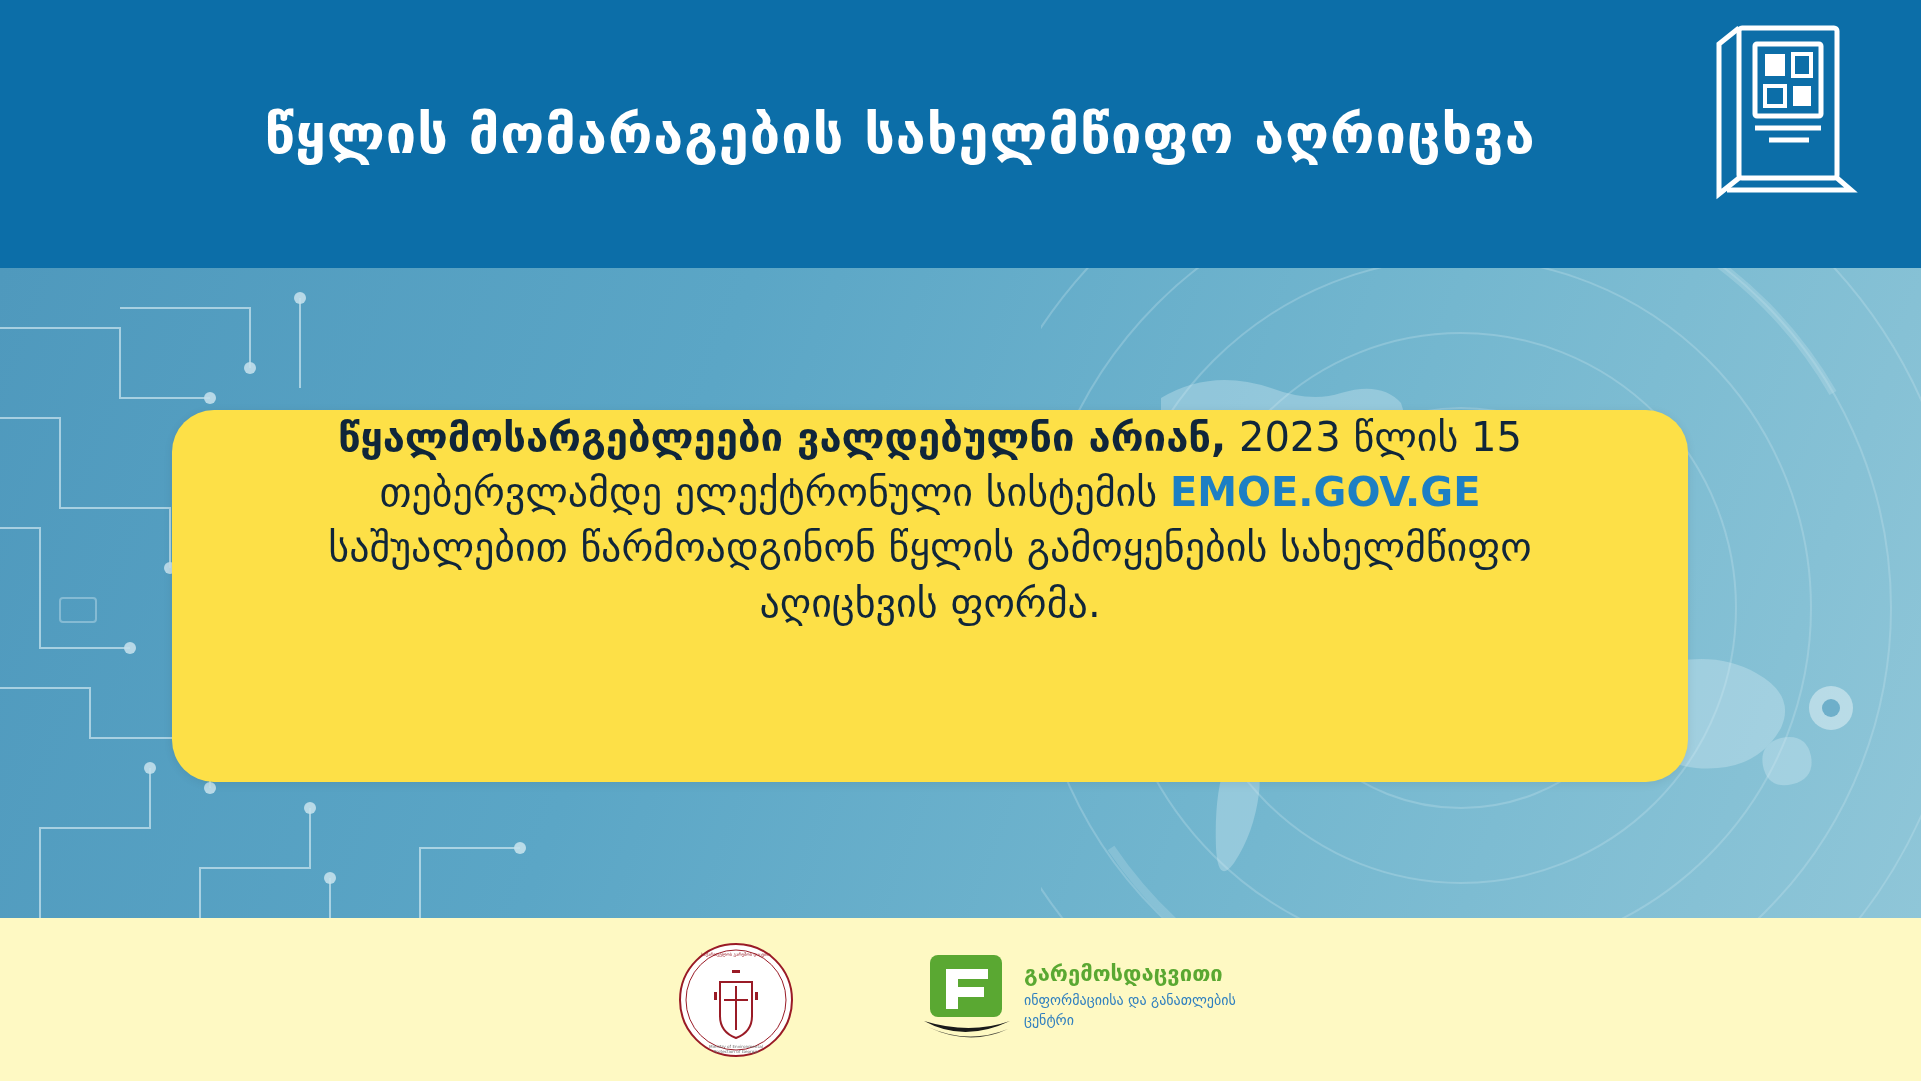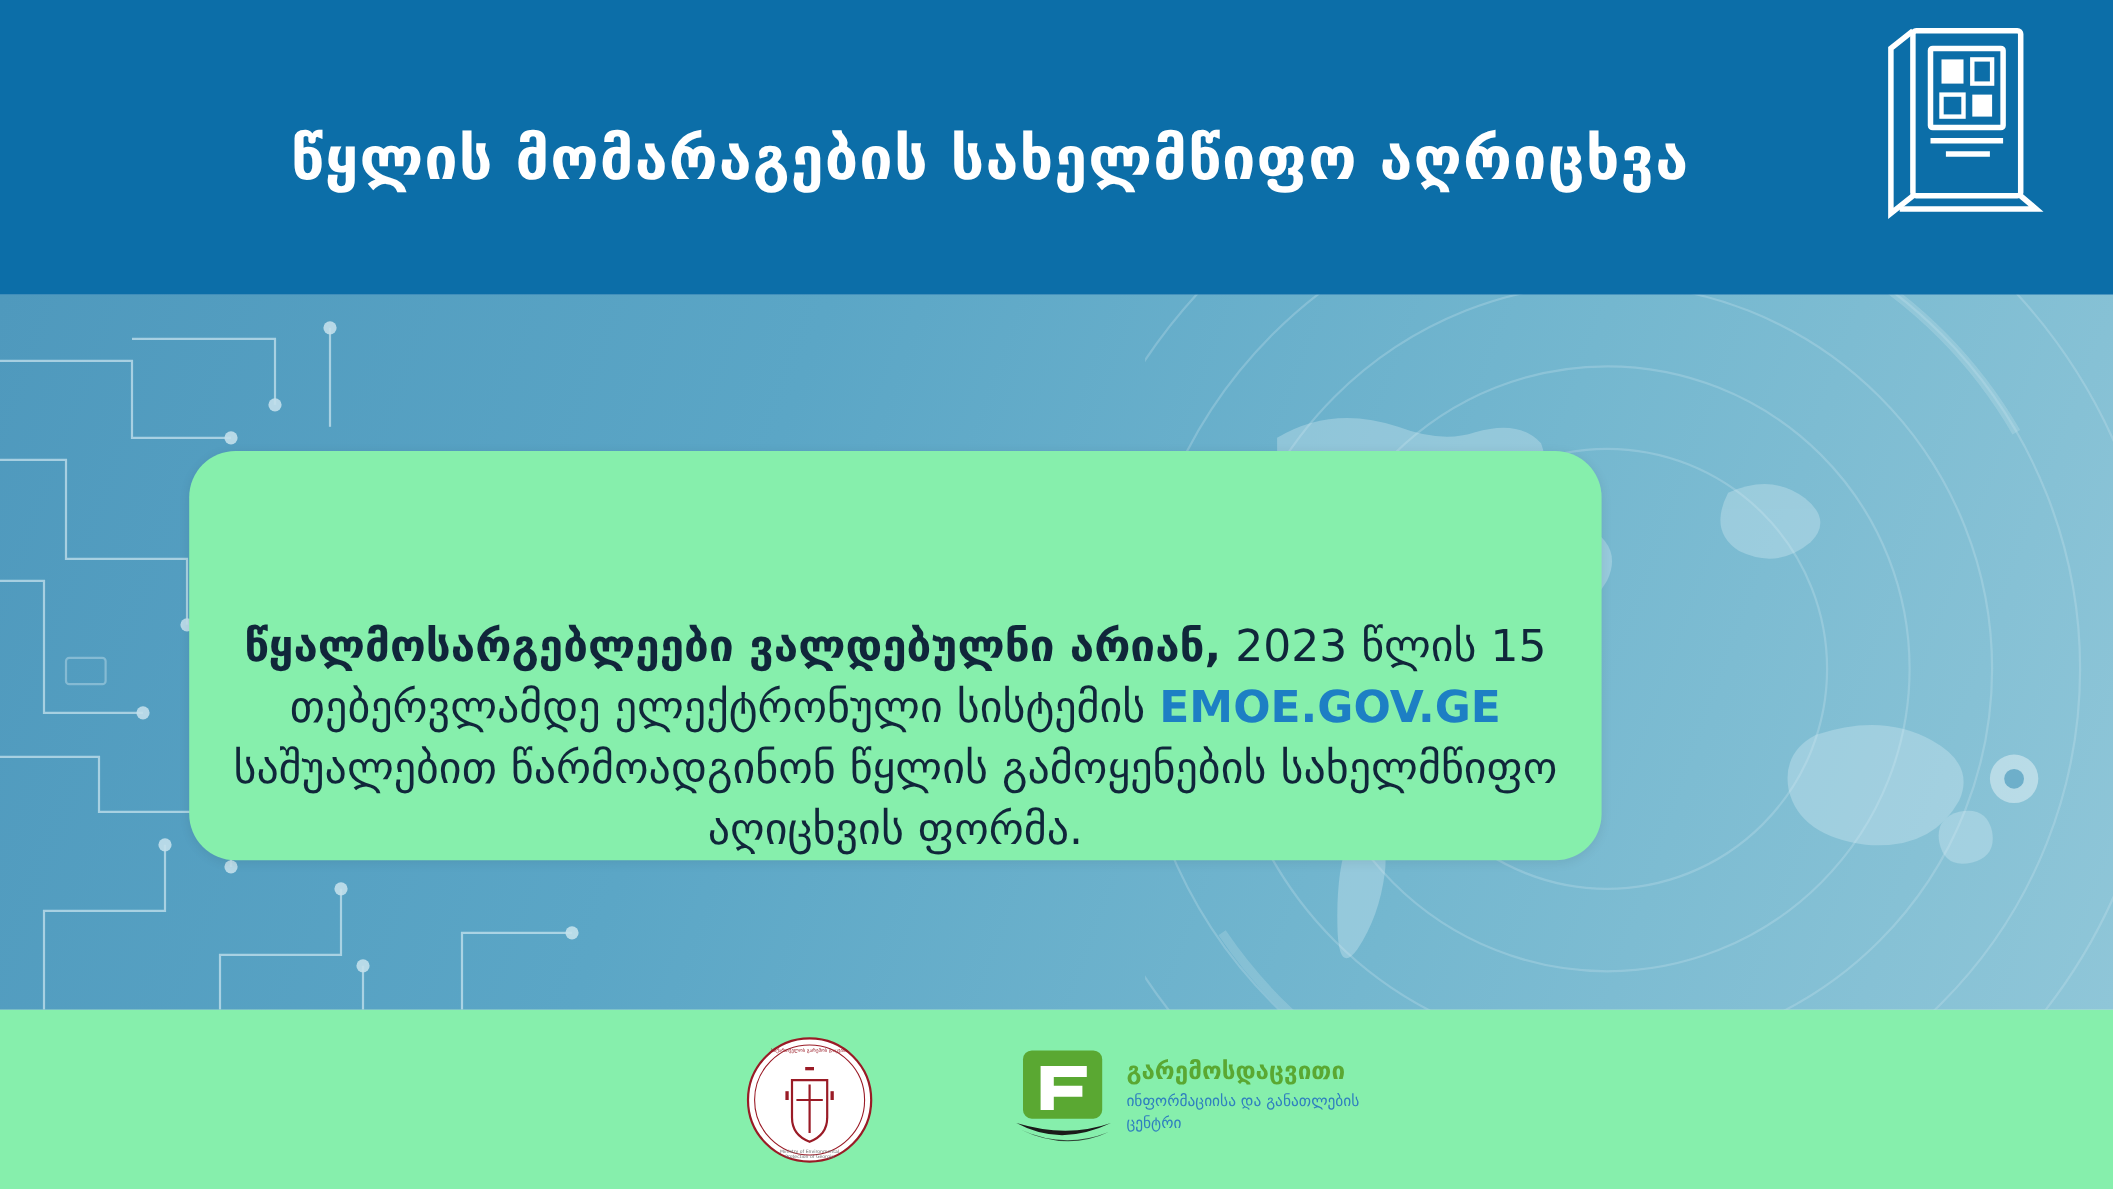--- a/index.html
+++ b/index.html
@@ -24,21 +24,21 @@
     left: 0;
     top: 0;
     width: 1921px;
     height: 268px;
     background: #0c6ea8;
     overflow: hidden;
   }
   .header-title {
     position: absolute;
     left: 0;
-    top: 10px;
+    top: 0;
     width: 1760px;
     height: 268px;
     display: flex;
     align-items: center;
     justify-content: center;
     color: #ffffff;
     font-size: 54px;
     font-weight: bold;
     letter-spacing: 1px;
     text-align: center;
@@ -86,26 +86,26 @@
     width: 900px;
     height: 650px;
     opacity: 0.45;
   }
 
   
   .card {
     position: absolute;
     left: 172px;
     top: 410px;
-    width: 1284px;
+    width: 1516px;
     height: 372px;
-    background: #86efac;
+    background: #fde047;
     border-radius: 42px;
     display: flex;
-    align-items: flex-end;
+    align-items: flex-start;
     justify-content: center;
     box-shadow: 0 2px 10px rgba(0,0,0,0.08);
   }
   .card-text {
     width: 1330px;
     text-align: center;
     color: #10263a;
     font-size: 40px;
     line-height: 1.38;
     font-weight: normal;
@@ -119,21 +119,21 @@
     text-decoration: none;
   }
 
   
   .footer {
     position: absolute;
     left: 0;
     top: 918px;
     width: 1921px;
     height: 163px;
-    background: #86efac;
+    background: #fef9c3;
     display: flex;
     align-items: center;
     justify-content: center;
     gap: 120px;
   }
   .logo {
     display: flex;
     align-items: center;
     justify-content: center;
   }

